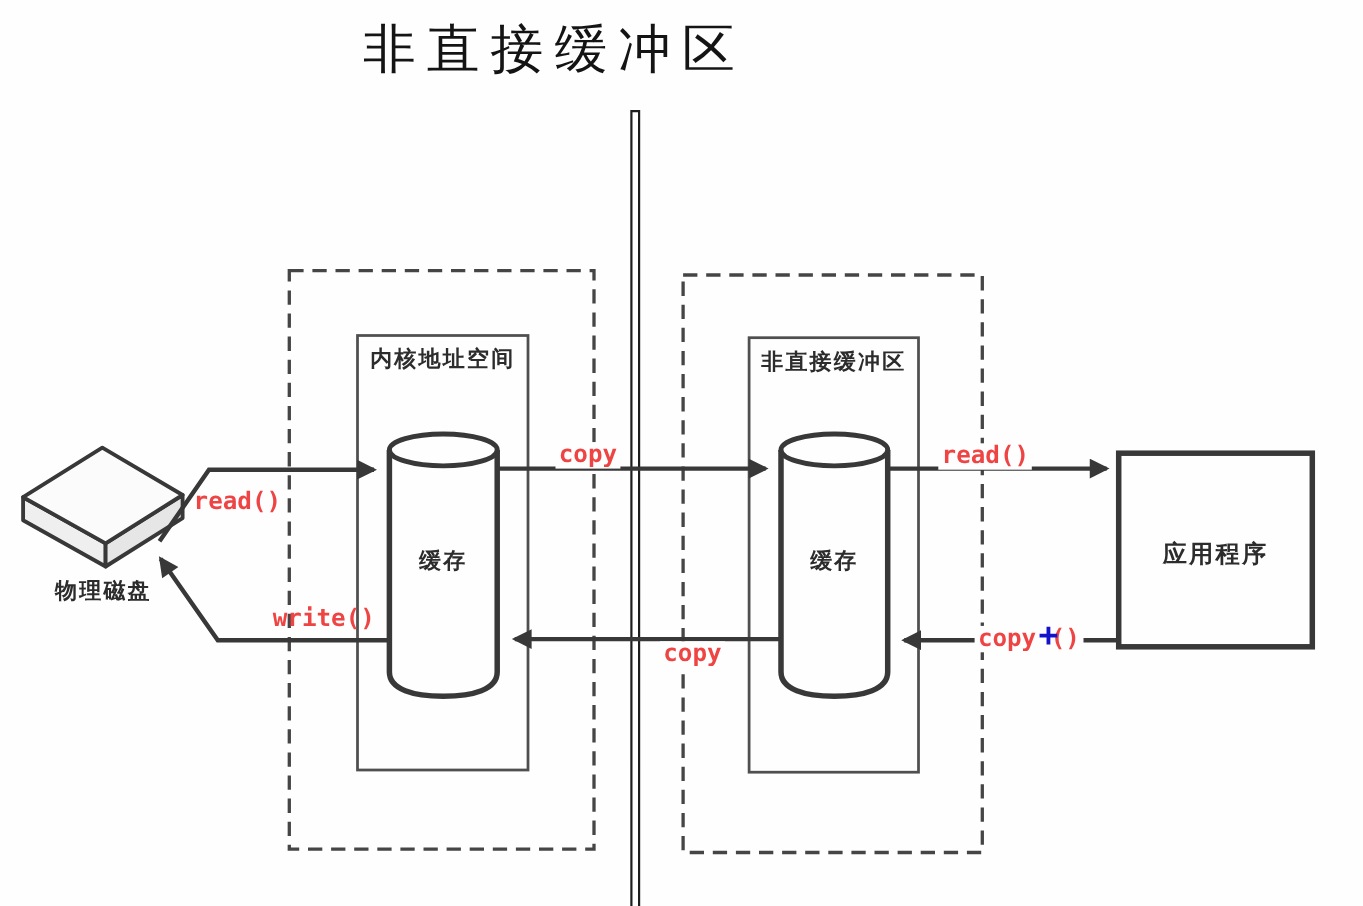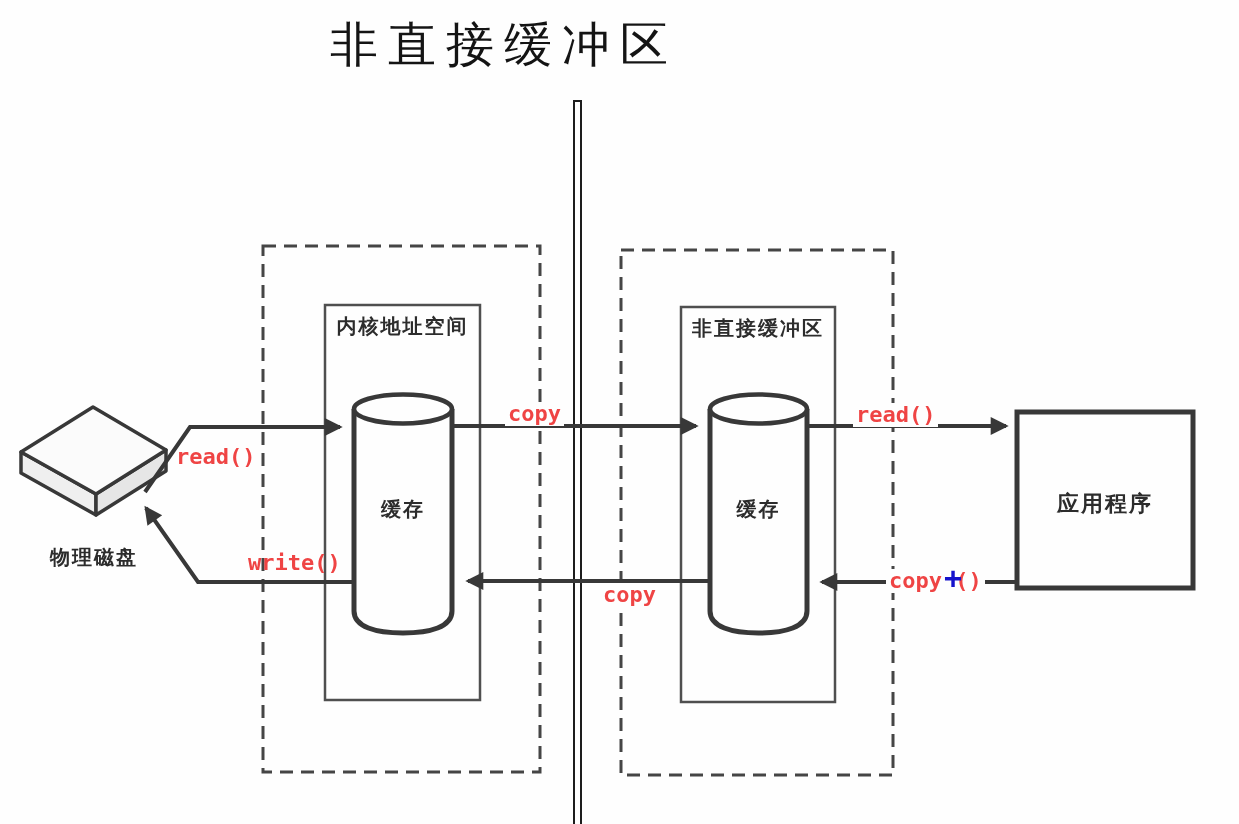--- a/index.html
+++ b/index.html
@@ -81,21 +81,21 @@
   <div class="lbl title" style="left:330px;top:13px;width:480px;">非直接缓冲区</div>
 
   <div class="lbl cjk" style="left:325px;top:313px;width:155px;">内核地址空间</div>
   <div class="lbl cjk" style="left:681px;top:315px;width:154px;">非直接缓冲区</div>
 
   <div class="lbl cjk" style="left:354px;top:496px;width:98px;">缓存</div>
   <div class="lbl cjk" style="left:710px;top:496px;width:97px;">缓存</div>
 
   <div class="lbl cjk" style="left:1017px;top:489px;width:176px;font-size:22px;">应用程序</div>
 
-  <div class="lbl cjk" style="left:38px;top:544px;width:112px;font-size:20px;">物理磁盘</div>
+  <div class="lbl cjk" style="left:38px;top:524px;width:112px;font-size:20px;">物理磁盘</div>
 
   <div class="lbl code" style="left:176px;top:445px;">read()</div>
   <div class="lbl code" style="left:232px;top:551px;margin-left:16px;">write()</div>
 
   <div class="lbl code on-line" style="left:505px;top:402px;">copy</div>
   <div class="lbl code on-line" style="left:600px;top:583px;">copy</div>
 
   <div class="lbl code on-line" style="left:853px;top:403px;">read()</div>
   <div class="lbl code on-line" style="left:886px;top:569px;">copy ()</div>
 

